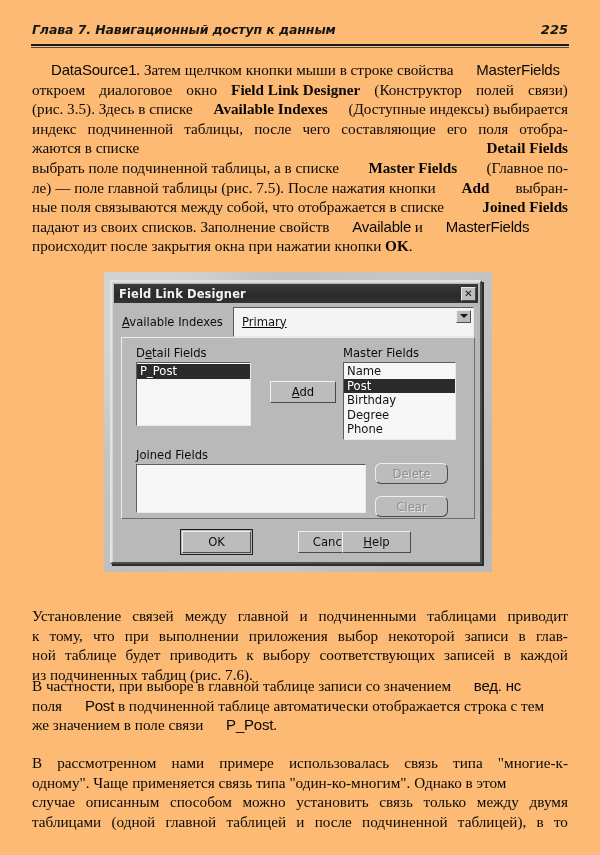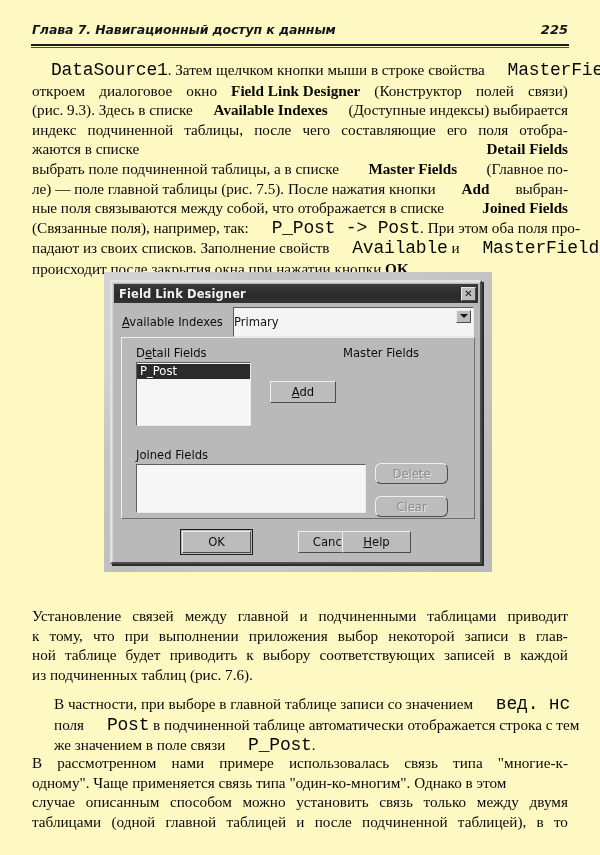--- a/index.html
+++ b/index.html
@@ -12,21 +12,21 @@
     height: 855px;
     position: relative;
     font-family: "Liberation Serif", serif;
     color: #000;
     overflow: hidden;
   }
 
   .page {
     position: absolute;
     inset: 0;
-    background: #fef9c3;
+    background: #fdba74;
   }
 
   
   .runhead {
     position: absolute;
     left: 32px;
     top: 22px;
     width: 536px;
     display: flex;
     align-items: flex-end;
@@ -76,29 +76,29 @@
     display: block;
     white-space: nowrap;
   }
   .para .ln.j {
     display: flex;
     justify-content: space-between;
   }
   .para .ln.j > span { white-space: pre; }
   b { font-weight: bold; }
   .mono {
-    font-family: Liberation Mono, monospace;
-    font-size: 18px;
+    font-family: Liberation Sans, sans-serif;
+    font-size: 15px;
     letter-spacing: -0.2px;
     padding-left: 19px;
   }
 
   #para-1 { top: 60px; }
   #para-2 { top: 606px; }
-  #para-3 { top: 694px; margin-left: 22px; }
+  #para-3 { top: 676px; }
   #para-4 { top: 753px; }
 
   
   .figure {
     position: absolute;
     left: 104px;
     top: 272px;
     width: 388px;
     height: 300px;
   }
@@ -187,21 +187,22 @@
     flex: 1;
     height: 30px;
     background: #f4f4f4;
     border-top: 1.5px solid #5a5a5a;
     border-left: 1.5px solid #5a5a5a;
     border-right: 1.5px solid #e8e8e8;
     border-bottom: 1.5px solid #e8e8e8;
     box-sizing: border-box;
     display: flex;
     align-items: center;
-    padding-left: 0;
+    padding-left: 8px;
+    text-decoration: underline;
   }
   .combo-value {
     font-size: 11.6px;
     color: #121212;
   }
   .combo-arrow {
     position: absolute;
     right: 2px;
     top: 2px;
     width: 15px;
@@ -331,21 +332,21 @@
     <span class="ln j">
         <span>откроем</span>
         <span>диалоговое</span>
         <span>окно</span>
         <span><b>Field Link Designer</b></span>
         <span>(Конструктор</span>
         <span>полей</span>
         <span>связи)</span>
       </span>
     <span class="ln j">
-        <span>(рис. 9.3). Здесь в списке</span>
+        <span>(рис. 3.5). Здесь в списке</span>
         <span><b>Available Indexes</b></span>
         <span>(Доступные индексы) выбирается</span>
       </span>
     <span class="ln j">
         <span>индекс</span>
         <span>подчиненной</span>
         <span>таблицы,</span>
         <span>после</span>
         <span>чего</span>
         <span>составляющие</span>
@@ -365,23 +366,20 @@
     <span class="ln j">
         <span>ле) — поле главной таблицы (рис. 7.5). После нажатия кнопки</span>
         <span><b>Add</b></span>
         <span>выбран-</span>
       </span>
     <span class="ln j">
         <span>ные поля связываются между собой, что отображается в списке</span>
         <span><b>Joined Fields</b></span>
       </span>
     <span class="ln j">
-        <span>(Связанные поля), например, так: <span class="mono">P_Post -&gt; Post</span>. При этом оба поля про-</span>
-      </span>
-    <span class="ln j">
         <span>падают из своих списков. Заполнение свойств <span class="mono">Available</span> и <span class="mono">MasterFields</span></span>
       </span>
     <span class="ln">происходит после закрытия окна при нажатии кнопки <b>OK</b>.</span>
   </div>
 
   <div class="figure">
     <div class="scan">
       <div class="speck" style="left:40px;top:36px;width:5px;height:4px;"></div>
       <div class="speck" style="left:300px;top:120px;width:4px;height:3px;"></div>
       <div class="speck" style="left:150px;top:250px;width:6px;height:4px;"></div>
@@ -409,20 +407,27 @@
       <span class="fieldlabel" style="left:24px; top:64px;">D<span style="text-decoration:underline;">e</span>tail Fields</span>
       <div class="listbox" style="left:24px; top:80px; width:115px; height:64px;">
         <div class="listitem sel">P_Post</div>
       </div>
 
       <div class="btn" style="left:158px; top:99px; width:66px; height:22px;">
         <span><span class="u">A</span>dd</span>
       </div>
 
       <span class="fieldlabel" style="left:231px; top:64px;"><span class="u">M</span>aster Fields</span>
+      <div class="listbox" style="left:231px; top:80px; width:113px; height:78px;">
+        <div class="listitem">Name</div>
+        <div class="listitem sel">Post</div>
+        <div class="listitem">Birthday</div>
+        <div class="listitem">Degree</div>
+        <div class="listitem">Phone</div>
+      </div>
 
       <span class="fieldlabel" style="left:24px; top:166px;"><span class="u">J</span>oined Fields</span>
       <div class="listbox" style="left:24px; top:182px; width:230px; height:49px;"></div>
 
       <div class="btn disabled" style="left:263px; top:181px; width:73px; height:21px;">
         <span>Delete</span>
       </div>
       <div class="btn disabled" style="left:263px; top:214px; width:73px; height:21px;">
         <span>Clear</span>
       </div>

